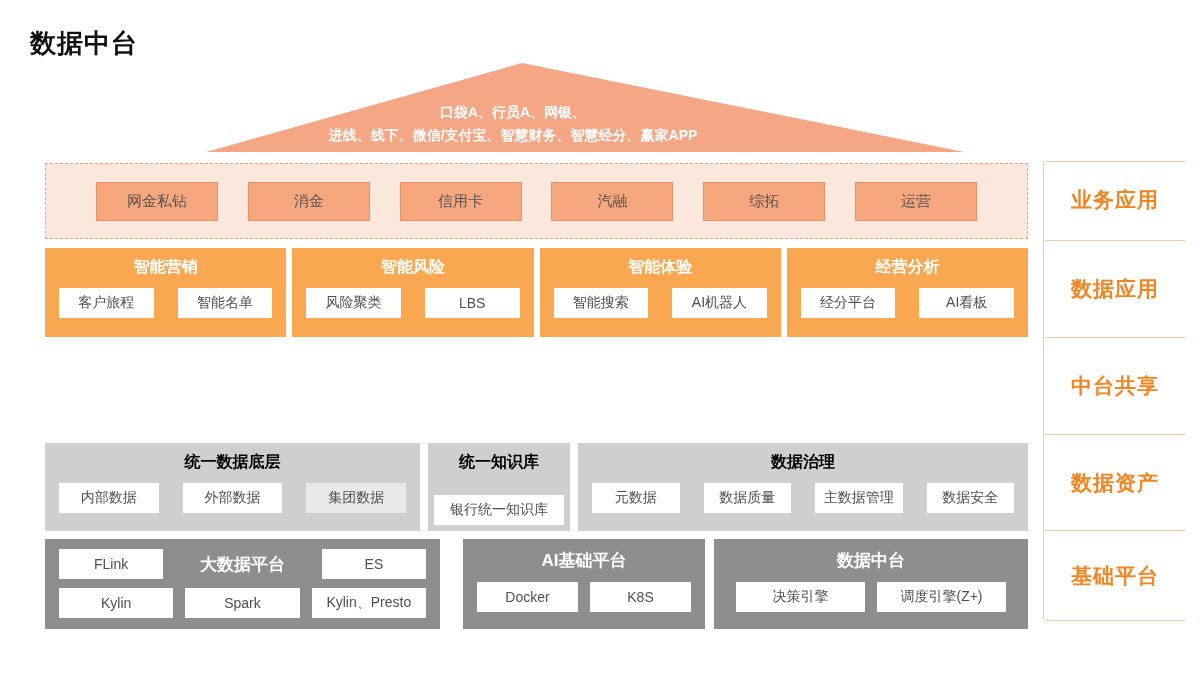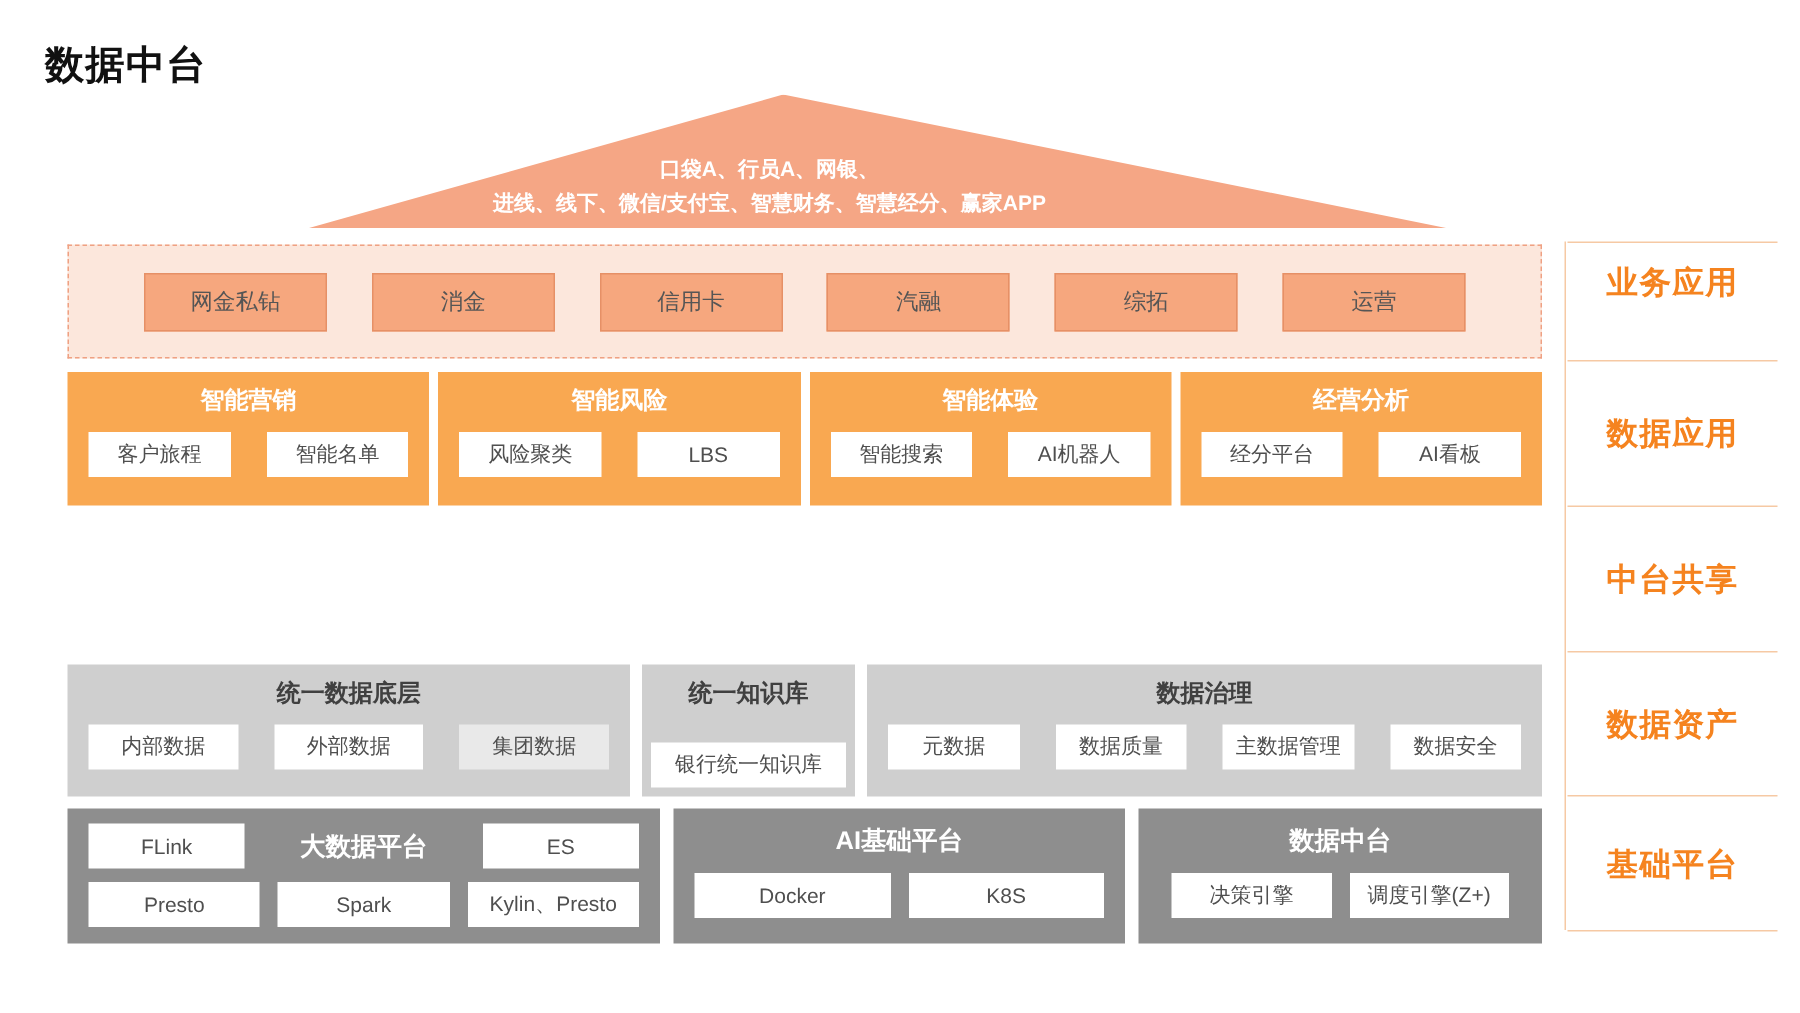--- a/index.html
+++ b/index.html
@@ -36,28 +36,28 @@
   .r3-block{flex:1;background:#FBB56F;outline:2px dashed #fff;outline-offset:-4px;
         padding-top:10px;box-sizing:border-box;}
   .r3-block .btn-row{padding:0 16px;gap:12px;margin-top:2px;}
 
   
   .row-assets{top:443px;height:88px;display:flex;gap:8px;}
   .r4-block{background:#CFCFCF;padding-top:9px;box-sizing:border-box;}
   .r4-b1{width:375px;}
   .r4-b2{width:142px;}
   .r4-b3{flex:1;}
-  .blk-title-gray{color:#404040;font-size:16px;font-weight:bold;text-align:center;margin-bottom:10px;}
+  .blk-title-gray{color:#000000;font-size:16px;font-weight:bold;text-align:center;margin-bottom:10px;}
   .gbtn{background:#E9E9E9;}
 
   
   .row-base{top:539px;height:90px;display:flex;gap:9px;}
   .r5-block{background:#8E8E8E;padding-top:10px;box-sizing:border-box;}
   .r5-b1{width:395px;}
-  .r5-b2{width:301px;}
+  .r5-b2{width:242px;margin-left:14px;}
   .r5-b3{flex:1;}
   .r5-top{display:flex;align-items:center;gap:24px;padding:0 14px;margin-bottom:9px;}
   .r5-top .wbtn{flex:1;}
   .r5-title-inline{flex:1.2;color:#fff;font-size:17px;font-weight:bold;text-align:center;white-space:nowrap;}
   .r5-block .btn-row{padding:0 14px;gap:12px;}
   .r5-block .blk-title{font-size:17px;}
 
   
   .v-line{position:absolute;left:1043px;top:161px;width:1px;height:459px;background:#F6C9A4;}
   .h-line{position:absolute;left:1045px;width:140px;height:1px;background:#F6C9A4;}
@@ -146,21 +146,21 @@
   </div>
 
   <div class="row row-base">
     <div class="r5-block r5-b1">
       <div class="r5-top">
         <div class="wbtn">FLink</div>
         <div class="r5-title-inline">大数据平台</div>
         <div class="wbtn">ES</div>
       </div>
       <div class="btn-row">
-        <div class="wbtn">Presto</div>
+        <div class="wbtn">Kylin</div>
         <div class="wbtn">Spark</div>
         <div class="wbtn">Kylin、Presto</div>
       </div>
     </div>
     <div class="r5-block r5-b2">
       <div class="blk-title">AI基础平台</div>
       <div class="btn-row">
         <div class="wbtn">Docker</div>
         <div class="wbtn">K8S</div>
       </div>
@@ -175,19 +175,19 @@
   </div>
 
   <div class="v-line"></div>
   <div class="h-line" style="top:161px;"></div>
   <div class="h-line" style="top:240px;"></div>
   <div class="h-line" style="top:337px;"></div>
   <div class="h-line" style="top:434px;"></div>
   <div class="h-line" style="top:530px;"></div>
   <div class="h-line" style="top:620px;"></div>
 
-  <div class="side-label" style="top:188px;">业务应用</div>
+  <div class="side-label" style="top:200px;">业务应用</div>
   <div class="side-label" style="top:289px;">数据应用</div>
   <div class="side-label" style="top:386px;">中台共享</div>
   <div class="side-label" style="top:483px;">数据资产</div>
   <div class="side-label" style="top:576px;">基础平台</div>
 
 </div>
 
 </body></html>

